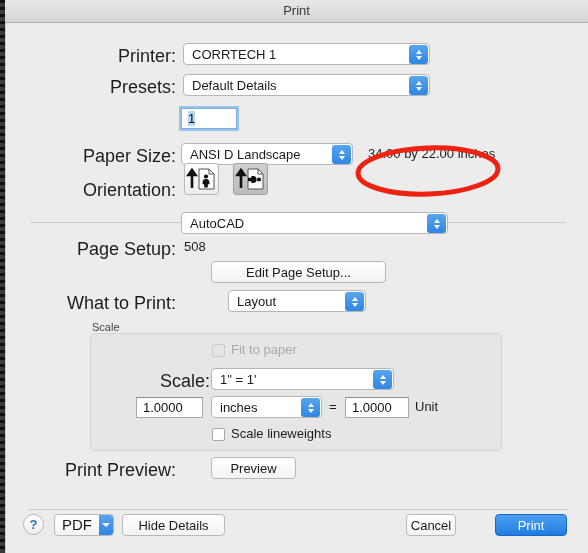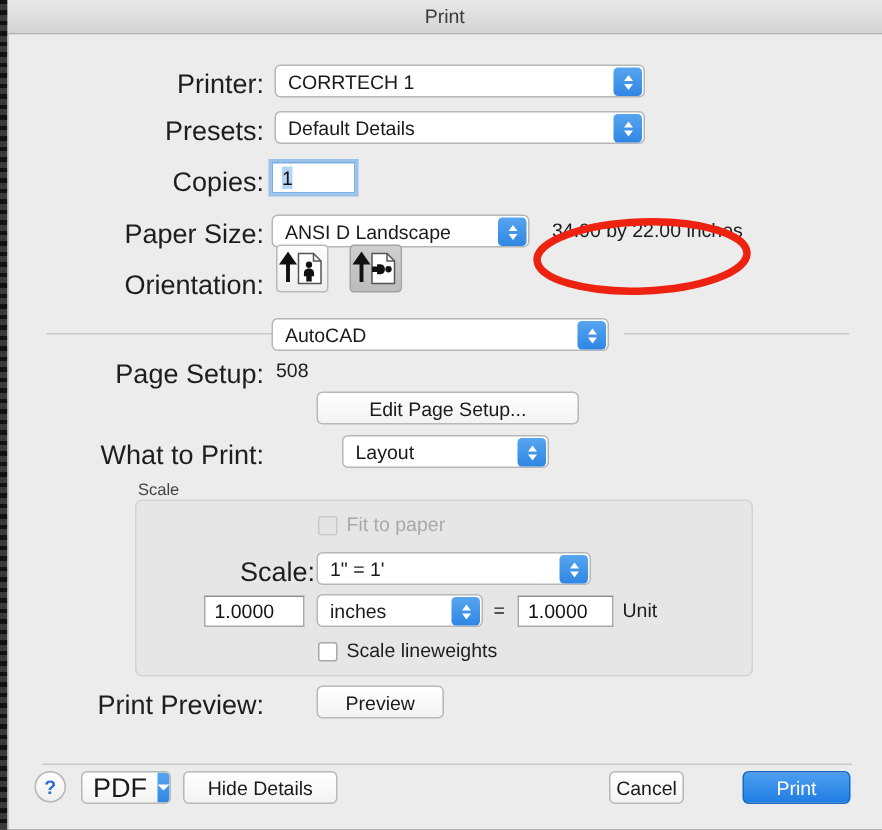--- a/index.html
+++ b/index.html
@@ -105,21 +105,21 @@
   }
 
   
   .pdfbtn{
     position:absolute;height:22px;
     background:linear-gradient(180deg,#ffffff 0%,#f3f3f3 100%);
     border:1px solid #b8b8b8;border-radius:4px;
     box-sizing:border-box;display:flex;align-items:center;
     overflow:hidden;
   }
-  .pdfbtn .t{padding:0 7px;font-size:18px;color:#1a1a1a;line-height:20px;}
+  .pdfbtn .t{padding:0 7px;font-size:15px;color:#1a1a1a;line-height:20px;}
   .pdfbtn .arrow{
     width:19px;height:20px;
     background:linear-gradient(180deg,#57a5ef 0%,#2f86e4 100%);
     display:flex;align-items:center;justify-content:center;
   }
   .pdfbtn .arrow .chev{
     width:0;height:0;border-left:4px solid transparent;
     border-right:4px solid transparent;border-top:4.5px solid #fff;
   }
 
@@ -192,21 +192,20 @@
 
     <div class="lbl" style="left:60px;top:54px;width:110px;">Presets:</div>
     <div class="popup" style="left:177px;top:51px;width:247px;">
       <div class="val">Default Details</div>
       <div class="stepper">
         <span class="chev up"></span>
           <span class="chev dn"></span>
       </div>
     </div>
 
-    <div class="lbl" style="left:60px;top:88px;width:110px;">Copies:</div>
     <div class="field focused" style="left:175px;top:85px;width:56px;">
       <div class="txt"><span class="sel">1</span></div>
     </div>
 
     <div class="lbl" style="left:50px;top:123px;width:120px;">Paper Size:</div>
     <div class="popup" style="left:175px;top:120px;width:172px;">
       <div class="val">ANSI D Landscape</div>
       <div class="stepper">
         <span class="chev up"></span>
           <span class="chev dn"></span>
@@ -239,21 +238,21 @@
         <path d="M14 5 h10 l5 5 v15 h-15 z" fill="#fff" stroke="#555" stroke-width="1"></path>
         <path d="M24 5 v5 h5" fill="none" stroke="#555" stroke-width="1"></path>
 
         <circle cx="25" cy="15.5" r="2.1" fill="#111"></circle>
         <path d="M22.6 15.5 c0 -2.6 -1.6 -3.4 -3.6 -3.4 h-1.6 v1.6 h-3.4 v3.6 h3.4 v1.6 h1.6 c2 0 3.6 -0.8 3.6 -3.4 z" fill="#111"></path>
       </svg>
     </div>
 
     <div class="sep" style="left:25px;top:199px;width:150px;"></div>
     <div class="sep" style="left:410px;top:199px;width:150px;"></div>
-    <div class="popup" style="left:175px;top:189px;width:225px;padding-left:30px;">
+    <div class="popup" style="left:175px;top:189px;width:267px;padding-left:30px;">
       <div class="val">AutoCAD</div>
       <div class="stepper">
         <span class="chev up"></span>
           <span class="chev dn"></span>
       </div>
     </div>
 
     <div class="lbl" style="left:50px;top:216px;width:120px;">Page Setup:</div>
     <div class="plain" style="left:178px;top:216px;">508</div>
 

